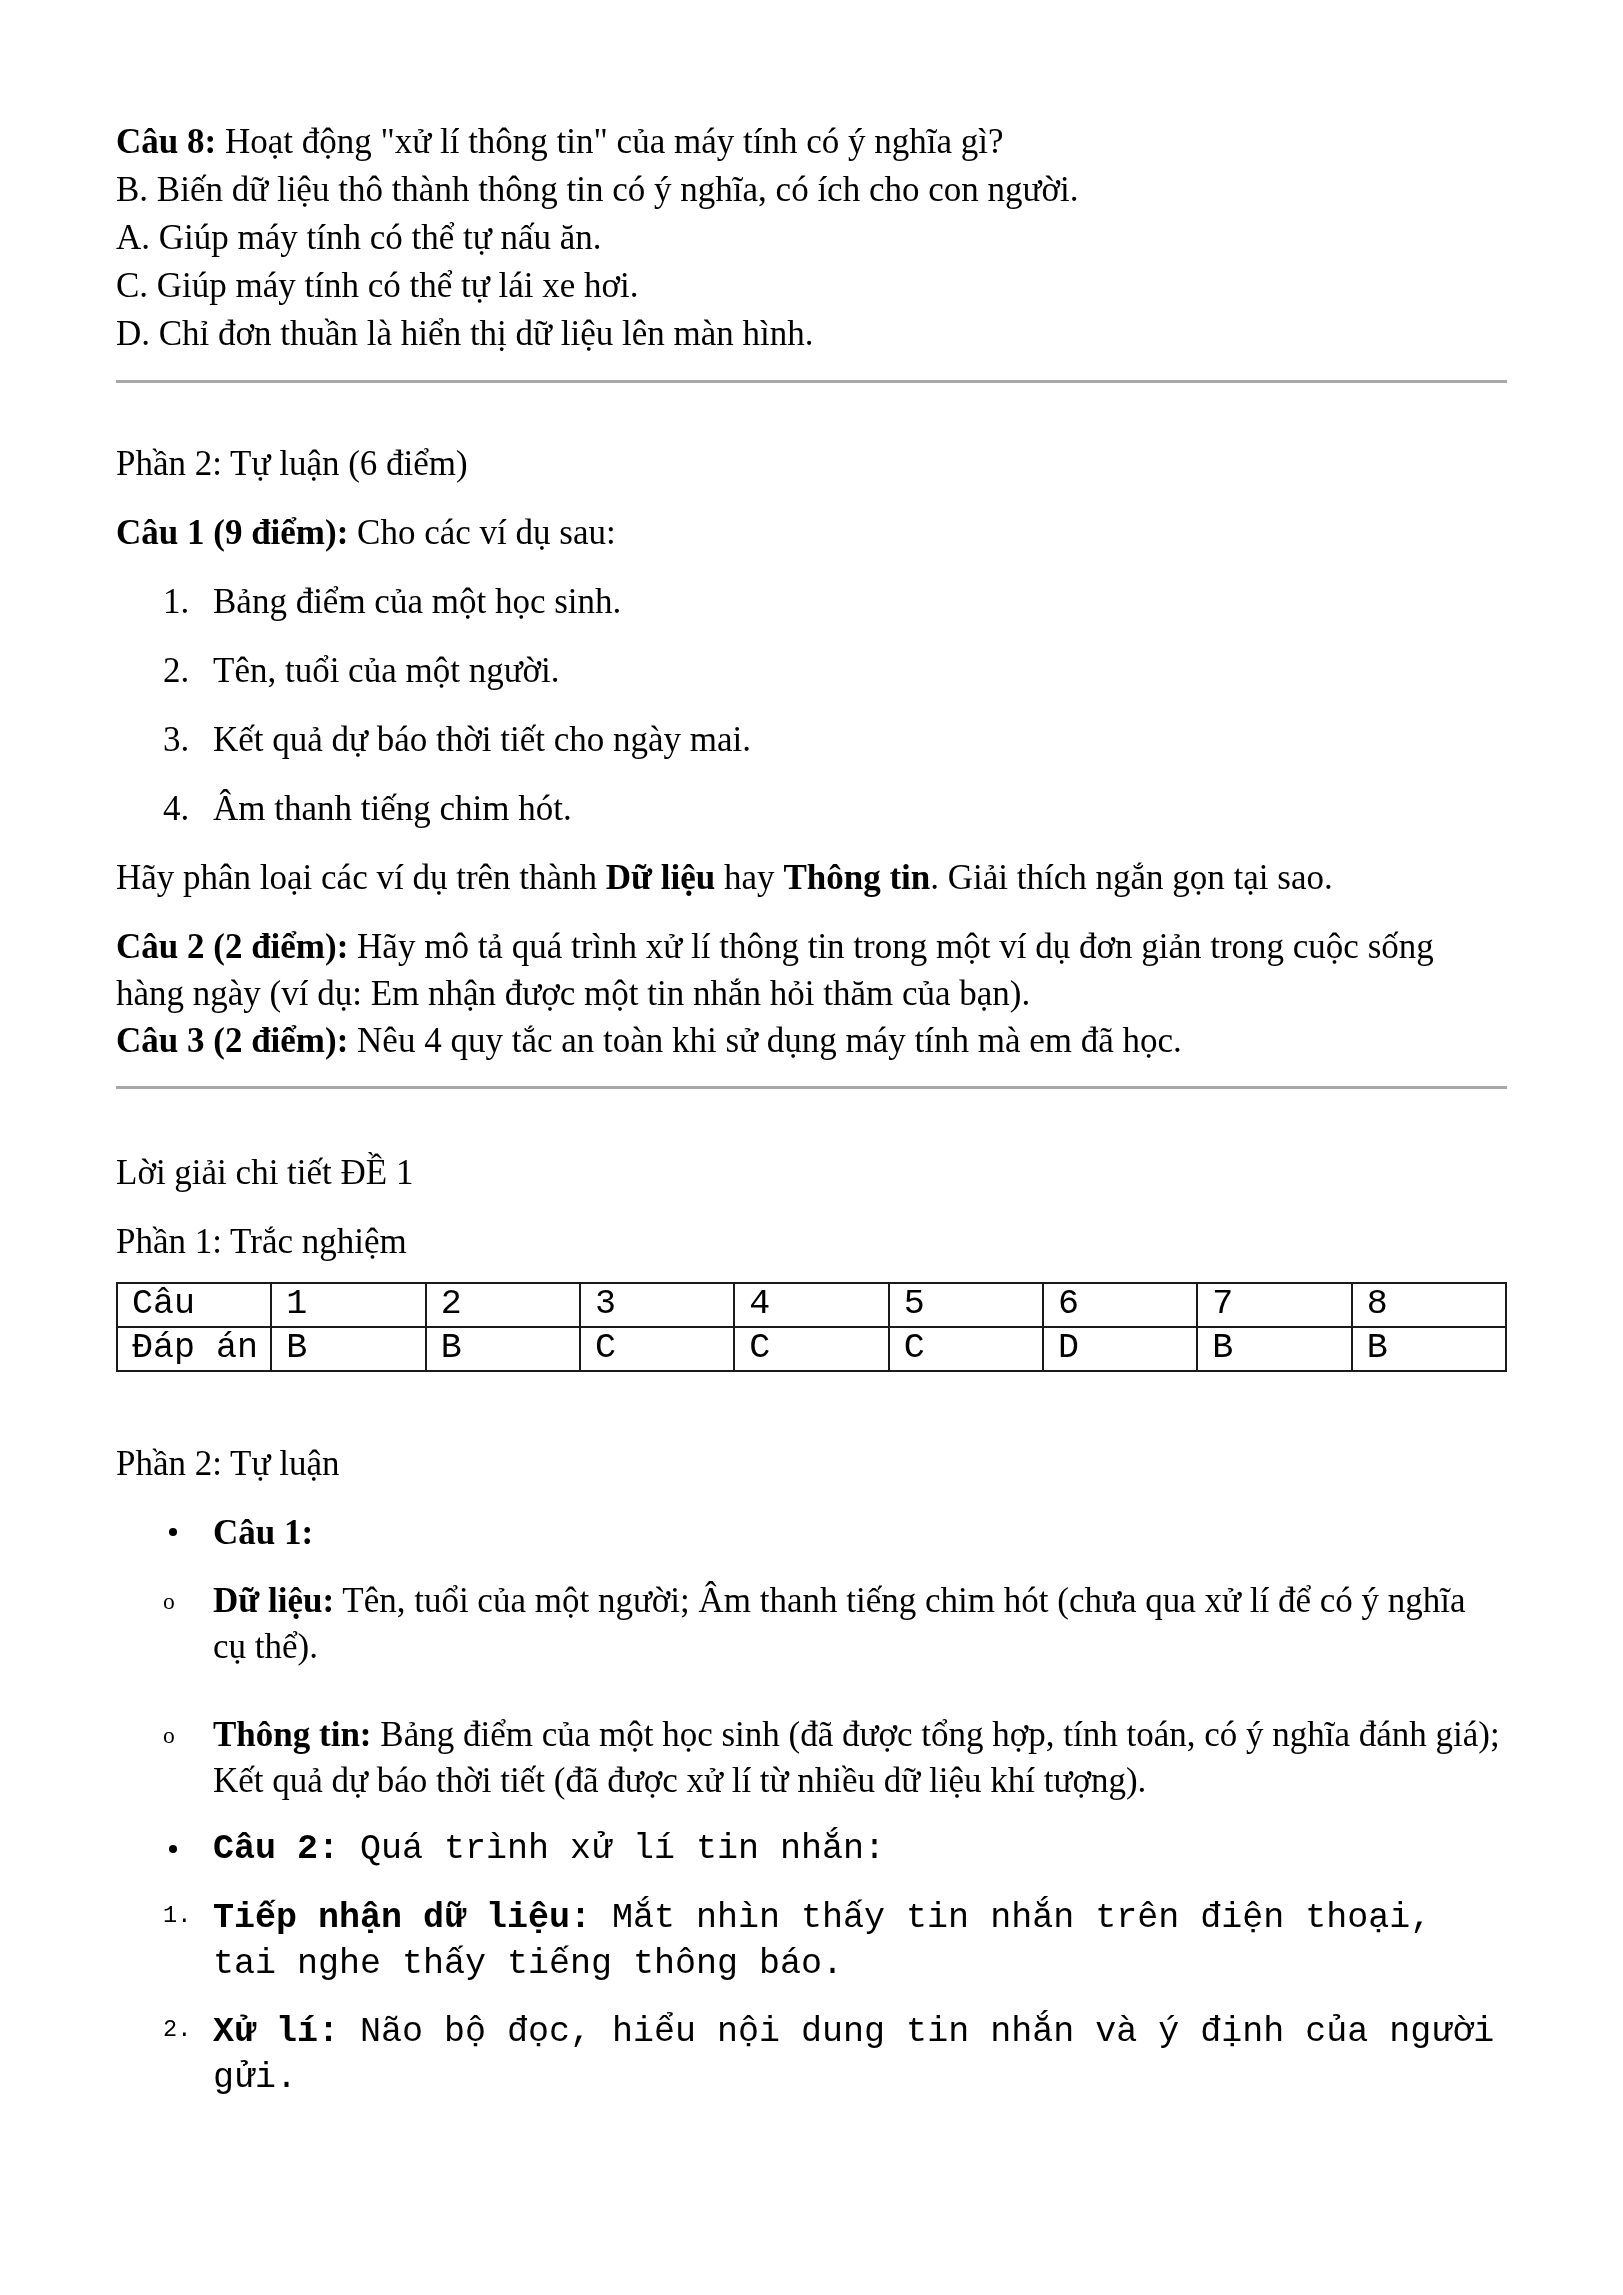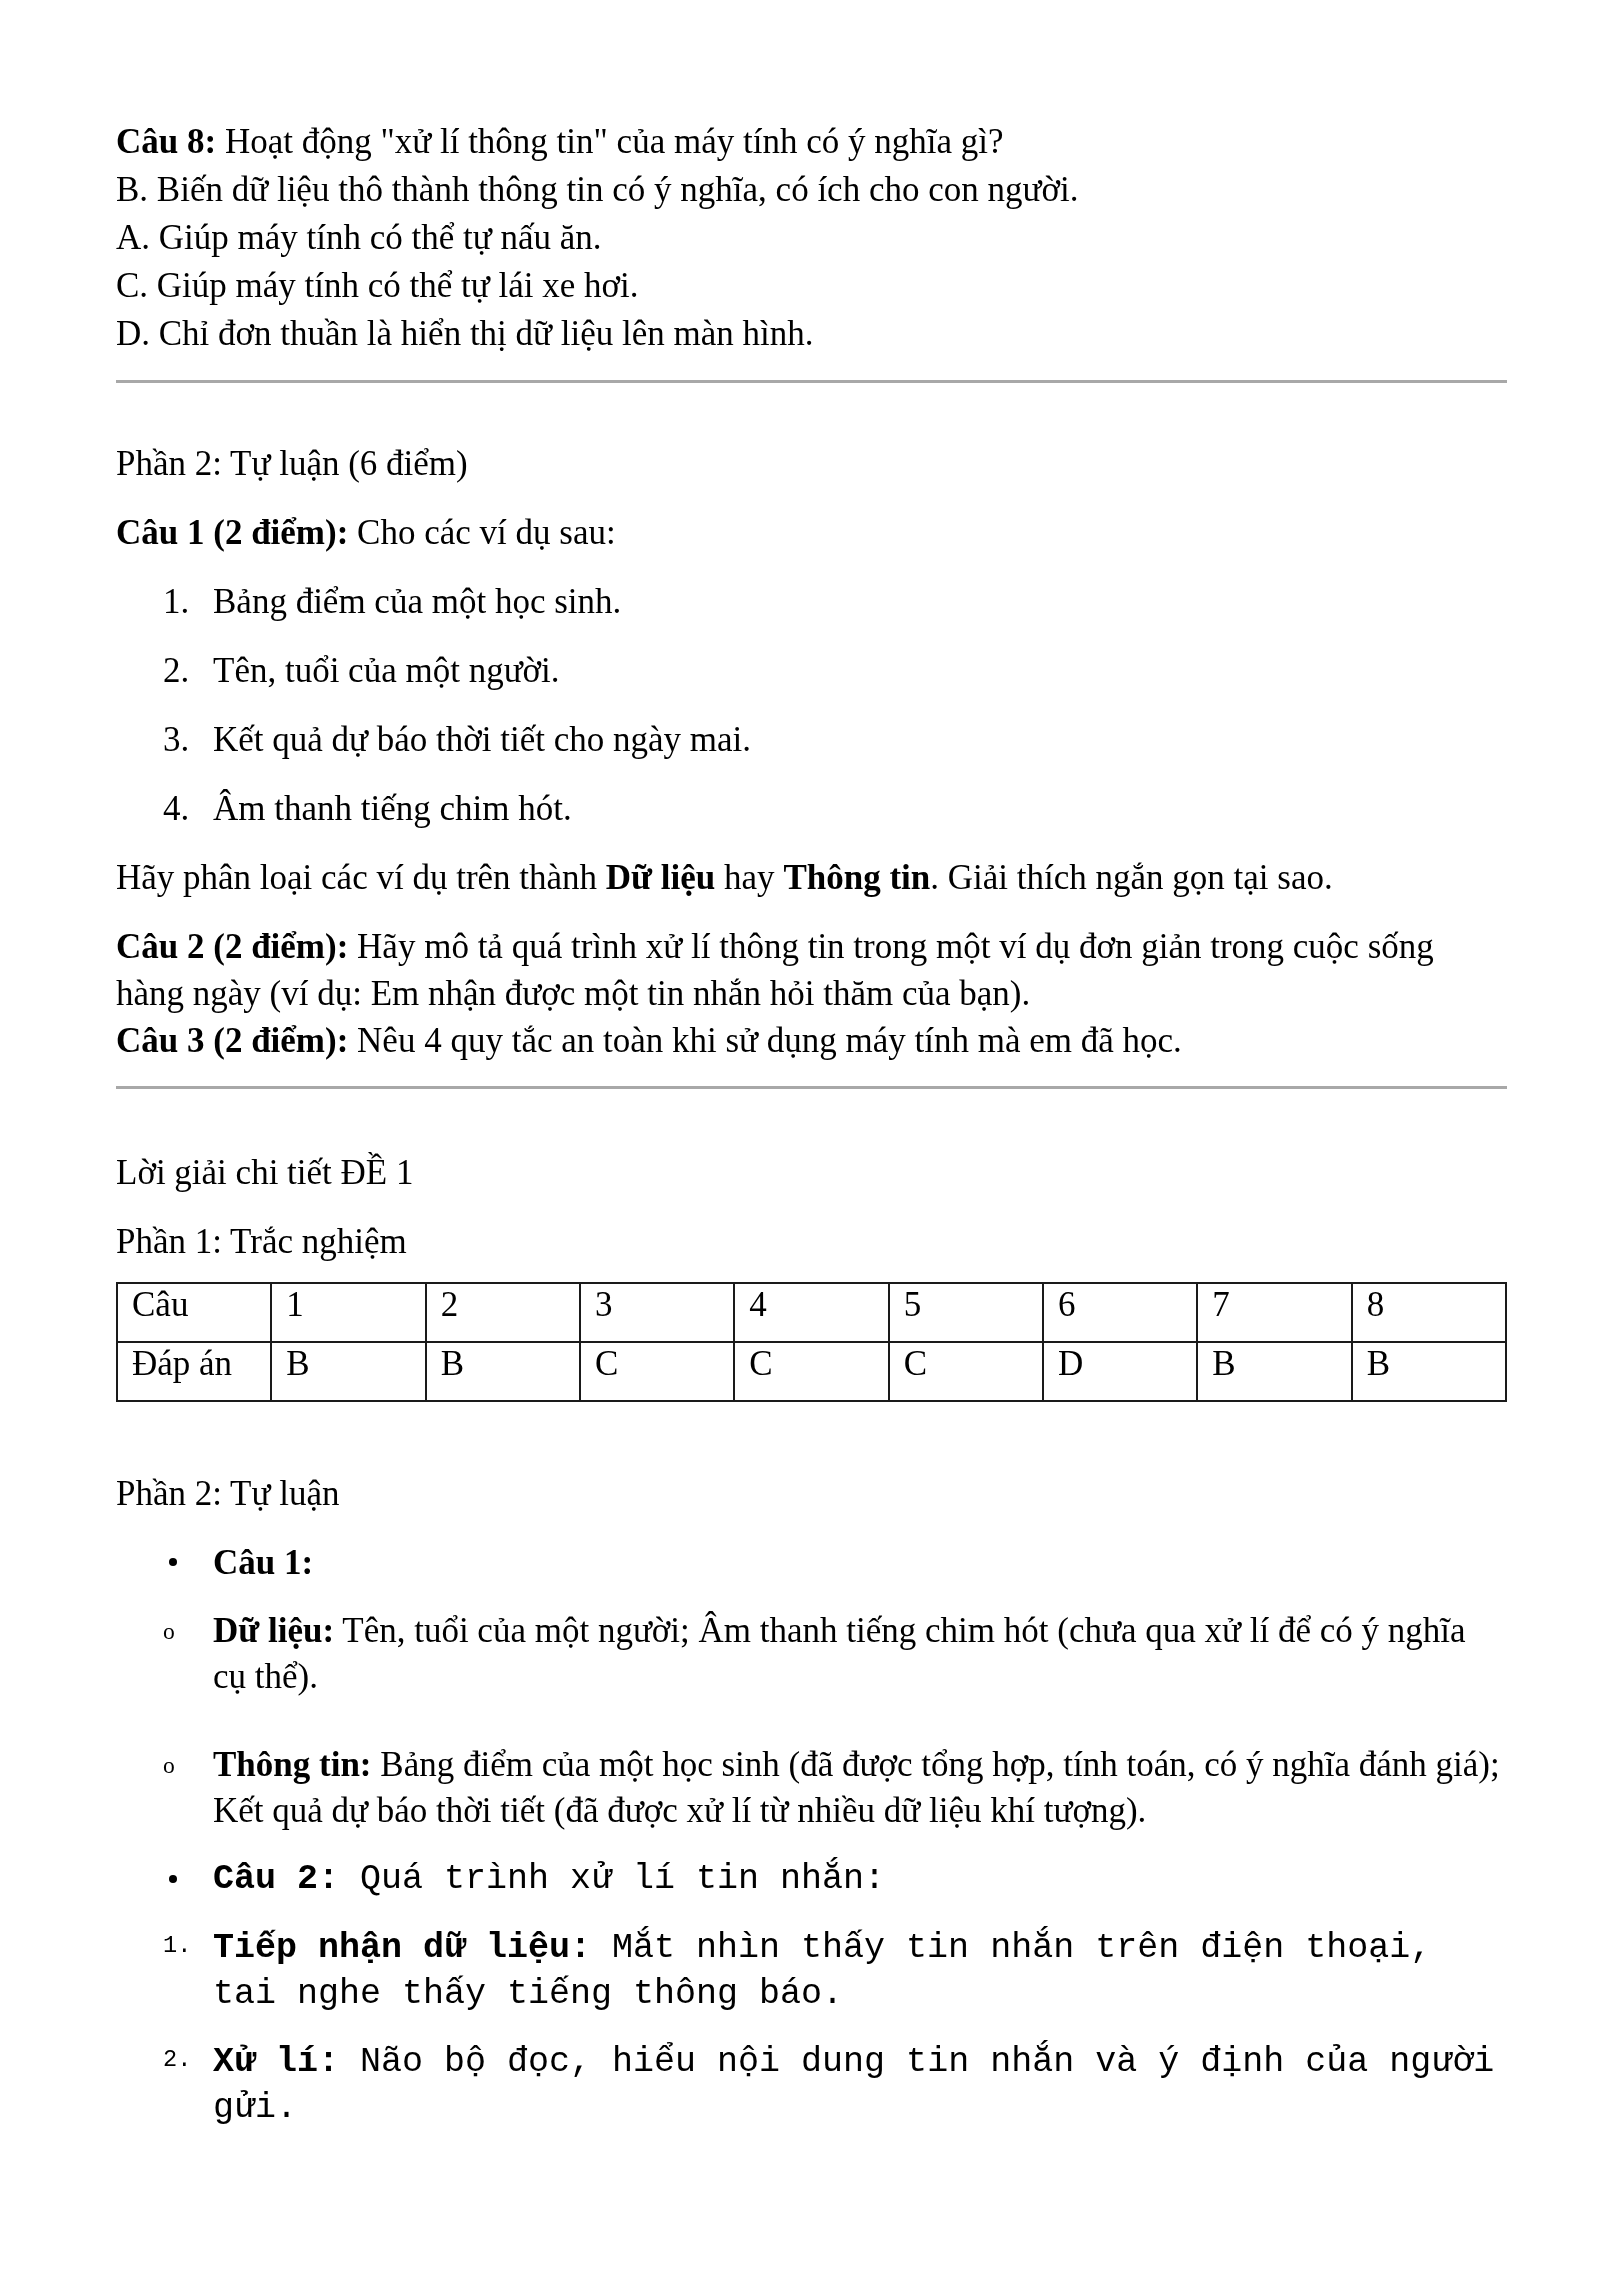--- a/index.html
+++ b/index.html
@@ -17,22 +17,23 @@
   }
   .sec-title { font-weight: normal; }
   ol.plain { margin: 0; padding-left: 0; list-style: none; }
   ol.plain li { position: relative; padding-left: 97px; line-height: 47px; }
   ol.plain li .num { position: absolute; left: 47px; }
   table.ans {
     border-collapse: collapse; width: 1391px; table-layout: fixed;
     font-size: 35px;
   }
   table.ans td {
-    border: 2.4px solid #1a1a1a; padding: 0 0 16px 14px; height: 41px; line-height: 41px;
+    border: 2.4px solid #1a1a1a; padding: 0 0 1px 14px; height: 41px; line-height: 41px;
     vertical-align: middle;
+    font-family: Liberation Mono, monospace;
   }
   ul.bul { margin: 0; padding: 0; list-style: none; }
   ul.bul > li { position: relative; padding-left: 97px; }
   ul.bul > li > .dot {
     position: absolute; left: 53px; top: 19px; width: 7.9px; height: 7.9px;
     border-radius: 50%; background: #000;
   }
   ul.sub { margin: 0; padding: 0; list-style: none; }
   ul.sub > li { position: relative; padding-left: 0; }
   ul.sub > li > .circ {
@@ -54,21 +55,21 @@
     <p>B. Biến dữ liệu thô thành thông tin có ý nghĩa, có ích cho con người.</p>
     <p>A. Giúp máy tính có thể tự nấu ăn.</p>
     <p>C. Giúp máy tính có thể tự lái xe hơi.</p>
     <p>D. Chỉ đơn thuần là hiển thị dữ liệu lên màn hình.</p>
   </div>
 
   <hr class="rule" style="margin-top:22px;">
 
   <p class="sec-title" style="margin-top:57px;">Phần 2: Tự luận (6 điểm)</p>
 
-  <p style="margin-top:22px;"><b>Câu 1 (2 điểm):</b><span> Cho các ví dụ sau:</span></p>
+  <p style="margin-top:22px;"><b>Câu 1 (9 điểm):</b><span> Cho các ví dụ sau:</span></p>
 
   <ol class="plain" style="margin-top:22px;">
     <li><span class="num">1.</span><span>Bảng điểm của một học sinh.</span></li>
     <li style="margin-top:22px;"><span class="num">2.</span><span>Tên, tuổi của một người.</span></li>
     <li style="margin-top:22px;"><span class="num">3.</span><span>Kết quả dự báo thời tiết cho ngày mai.</span></li>
     <li style="margin-top:22px;"><span class="num">4.</span><span>Âm thanh tiếng chim hót.</span></li>
   </ol>
 
   <p style="margin-top:22px;"><span>Hãy phân loại các ví dụ trên thành </span><b>Dữ liệu</b><span> hay </span><b>Thông tin</b><span>. Giải thích ngắn gọn tại sao.</span></p>
 

